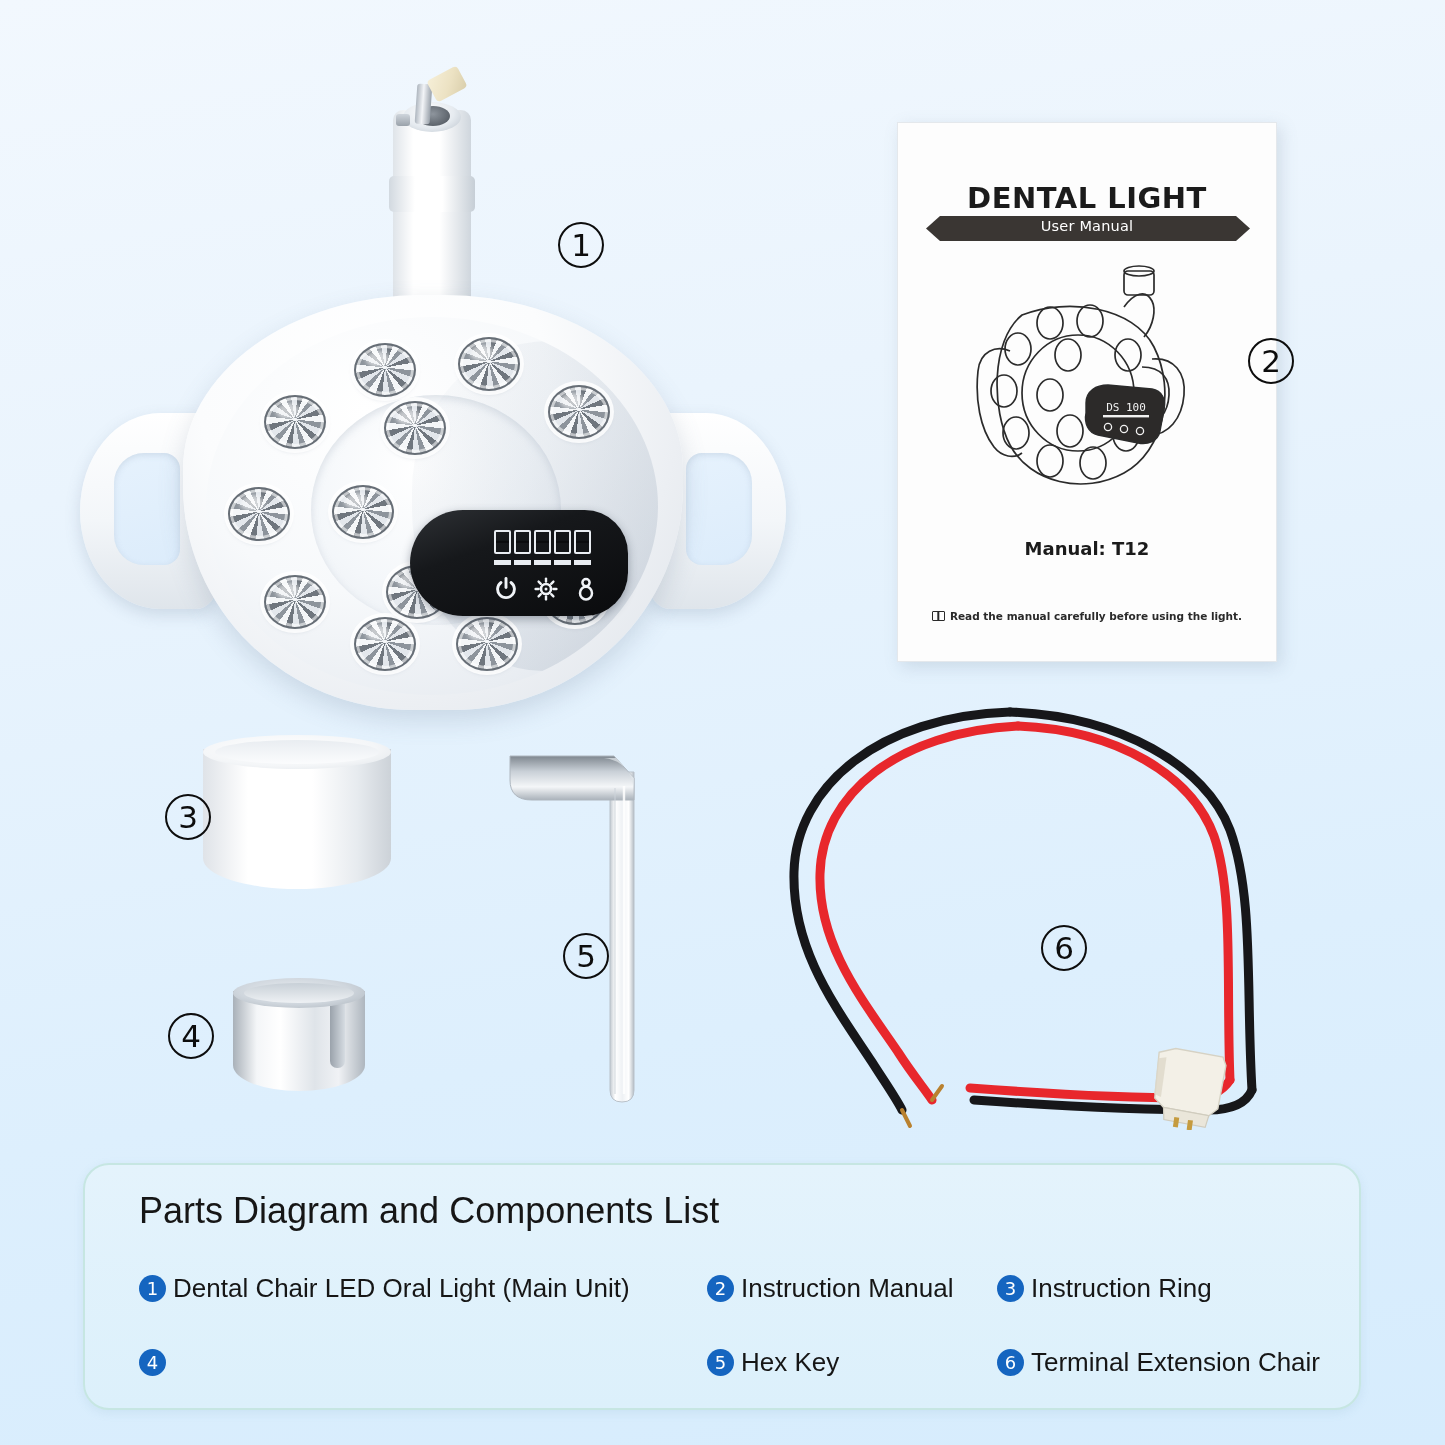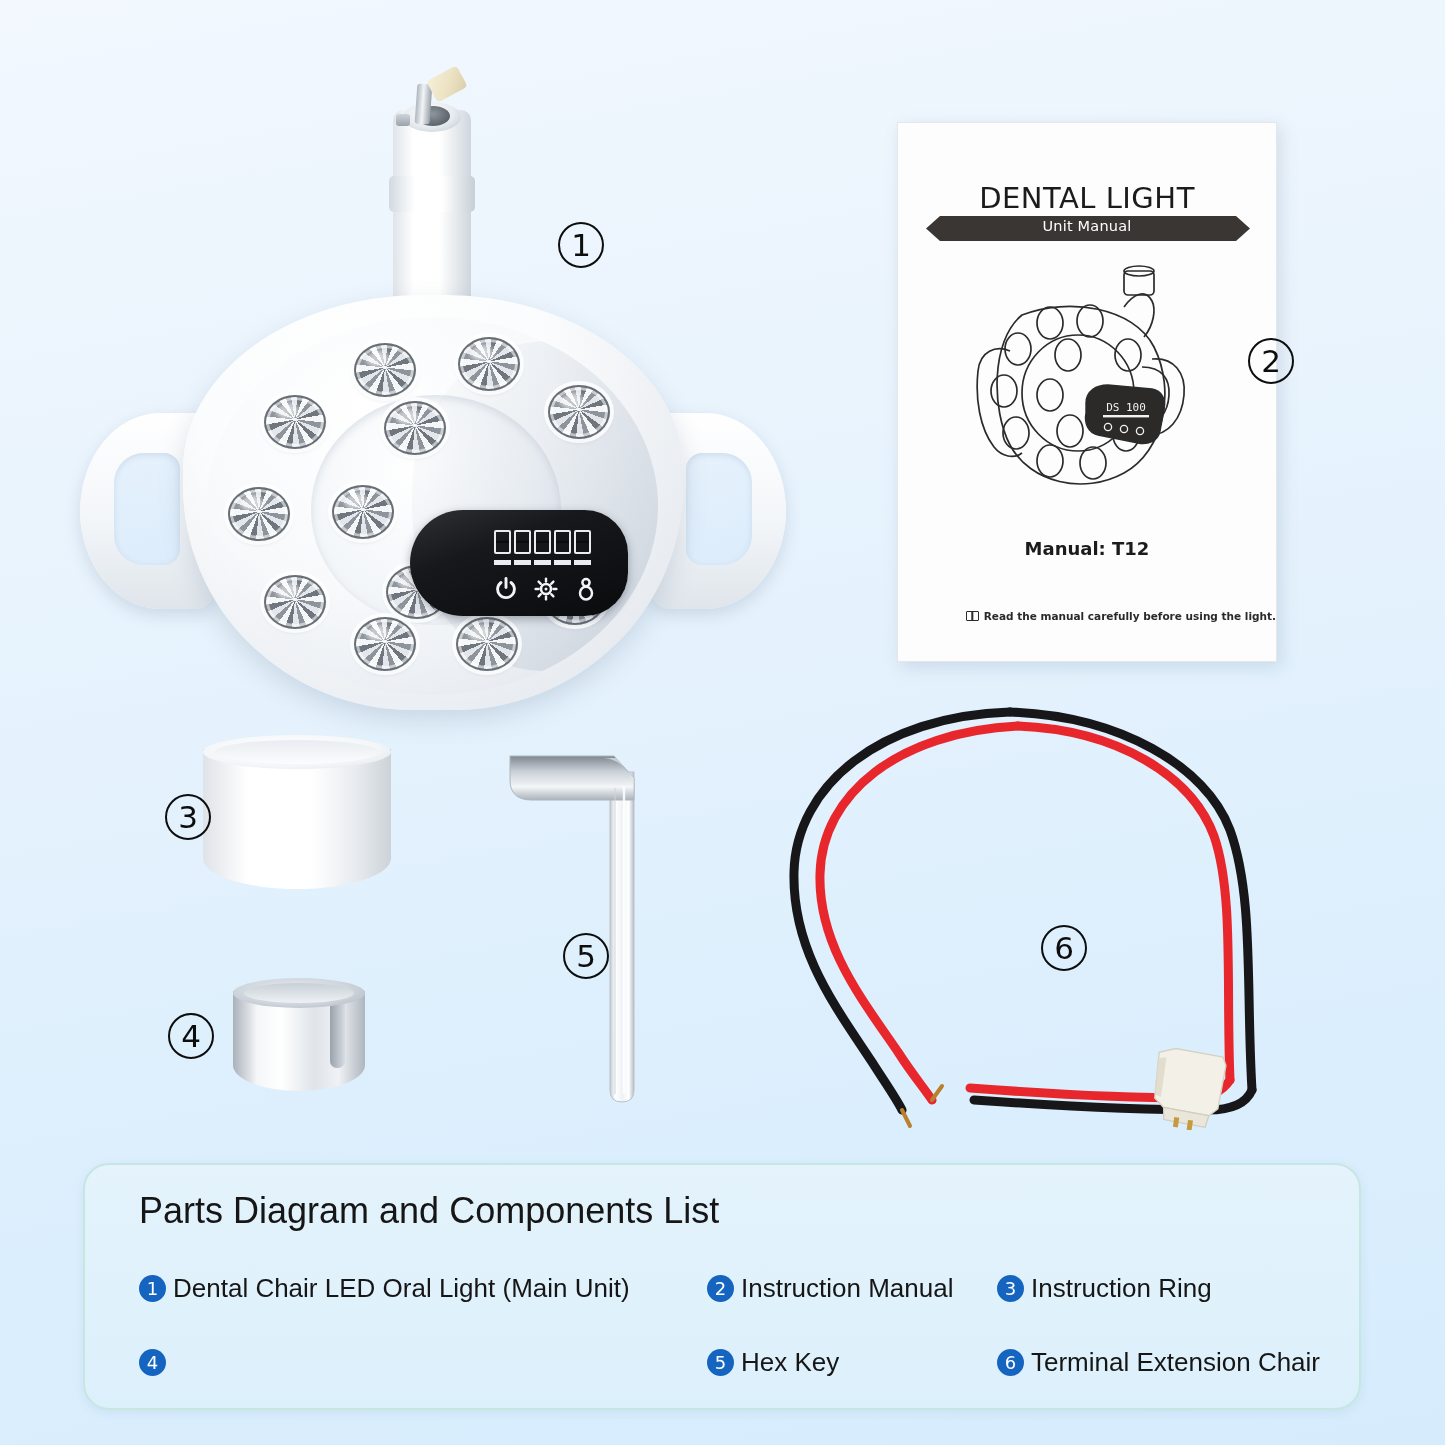--- a/index.html
+++ b/index.html
@@ -289,21 +289,21 @@
     border: 1px solid #e4e8ec;
     box-shadow: 4px 5px 16px rgba(90,110,135,0.18);
   }
   .manual-title {
     position: absolute;
     top: 58px;
     left: 0;
     width: 100%;
     text-align: center;
     font-size: 29px;
-    font-weight: normal;
+    font-weight: bold;
     letter-spacing: 0.5px;
     color: #1b1b1b;
     font-family: "DejaVu Sans", sans-serif;
   }
   .manual-ribbon {
     position: absolute;
     top: 93px;
     left: 28px;
     width: 324px;
     height: 25px;
@@ -331,21 +331,21 @@
     font-size: 18px;
     font-weight: bold;
     color: #1b1b1b;
     font-family: "DejaVu Sans", sans-serif;
   }
   .manual-foot {
     position: absolute;
     top: 487px;
     left: 0;
     width: 100%;
-    text-align: right;
+    text-align: center;
     font-size: 10.5px;
     font-weight: bold;
     color: #2a2a2a;
     font-family: "DejaVu Sans", sans-serif;
   }
   .foot-book {
     display: inline-block;
     width: 13px;
     height: 10px;
     border: 1.4px solid #2a2a2a;
@@ -586,21 +586,21 @@
         </div>
       </div>
     </div>
   </div>
 
   <div class="callout" style="left:558px; top:222px;">1</div>
 
   <div id="manual">
     <div class="manual-title">DENTAL LIGHT</div>
     <div class="manual-ribbon"></div>
-    <div class="manual-sub">Unit Manual</div>
+    <div class="manual-sub">User Manual</div>
 
     <svg class="manual-art" viewBox="0 0 300 260">
       <g fill="none" stroke="#2b2b2b" stroke-width="1.7" stroke-linejoin="round">
 
         <path d="M72 88 C58 82 42 88 40 108 C37 136 42 166 56 184 C64 194 76 196 84 190"></path>
         <path d="M84 52 C130 34 196 44 216 84 C238 128 226 188 186 210 C146 232 92 220 72 182 C54 148 52 78 84 52 Z"></path>
 
         <path d="M214 96 C236 94 248 110 246 132 C244 156 230 172 212 172"></path>
         <path d="M204 104 C224 104 232 116 231 132 C230 150 220 162 206 162"></path>
 

